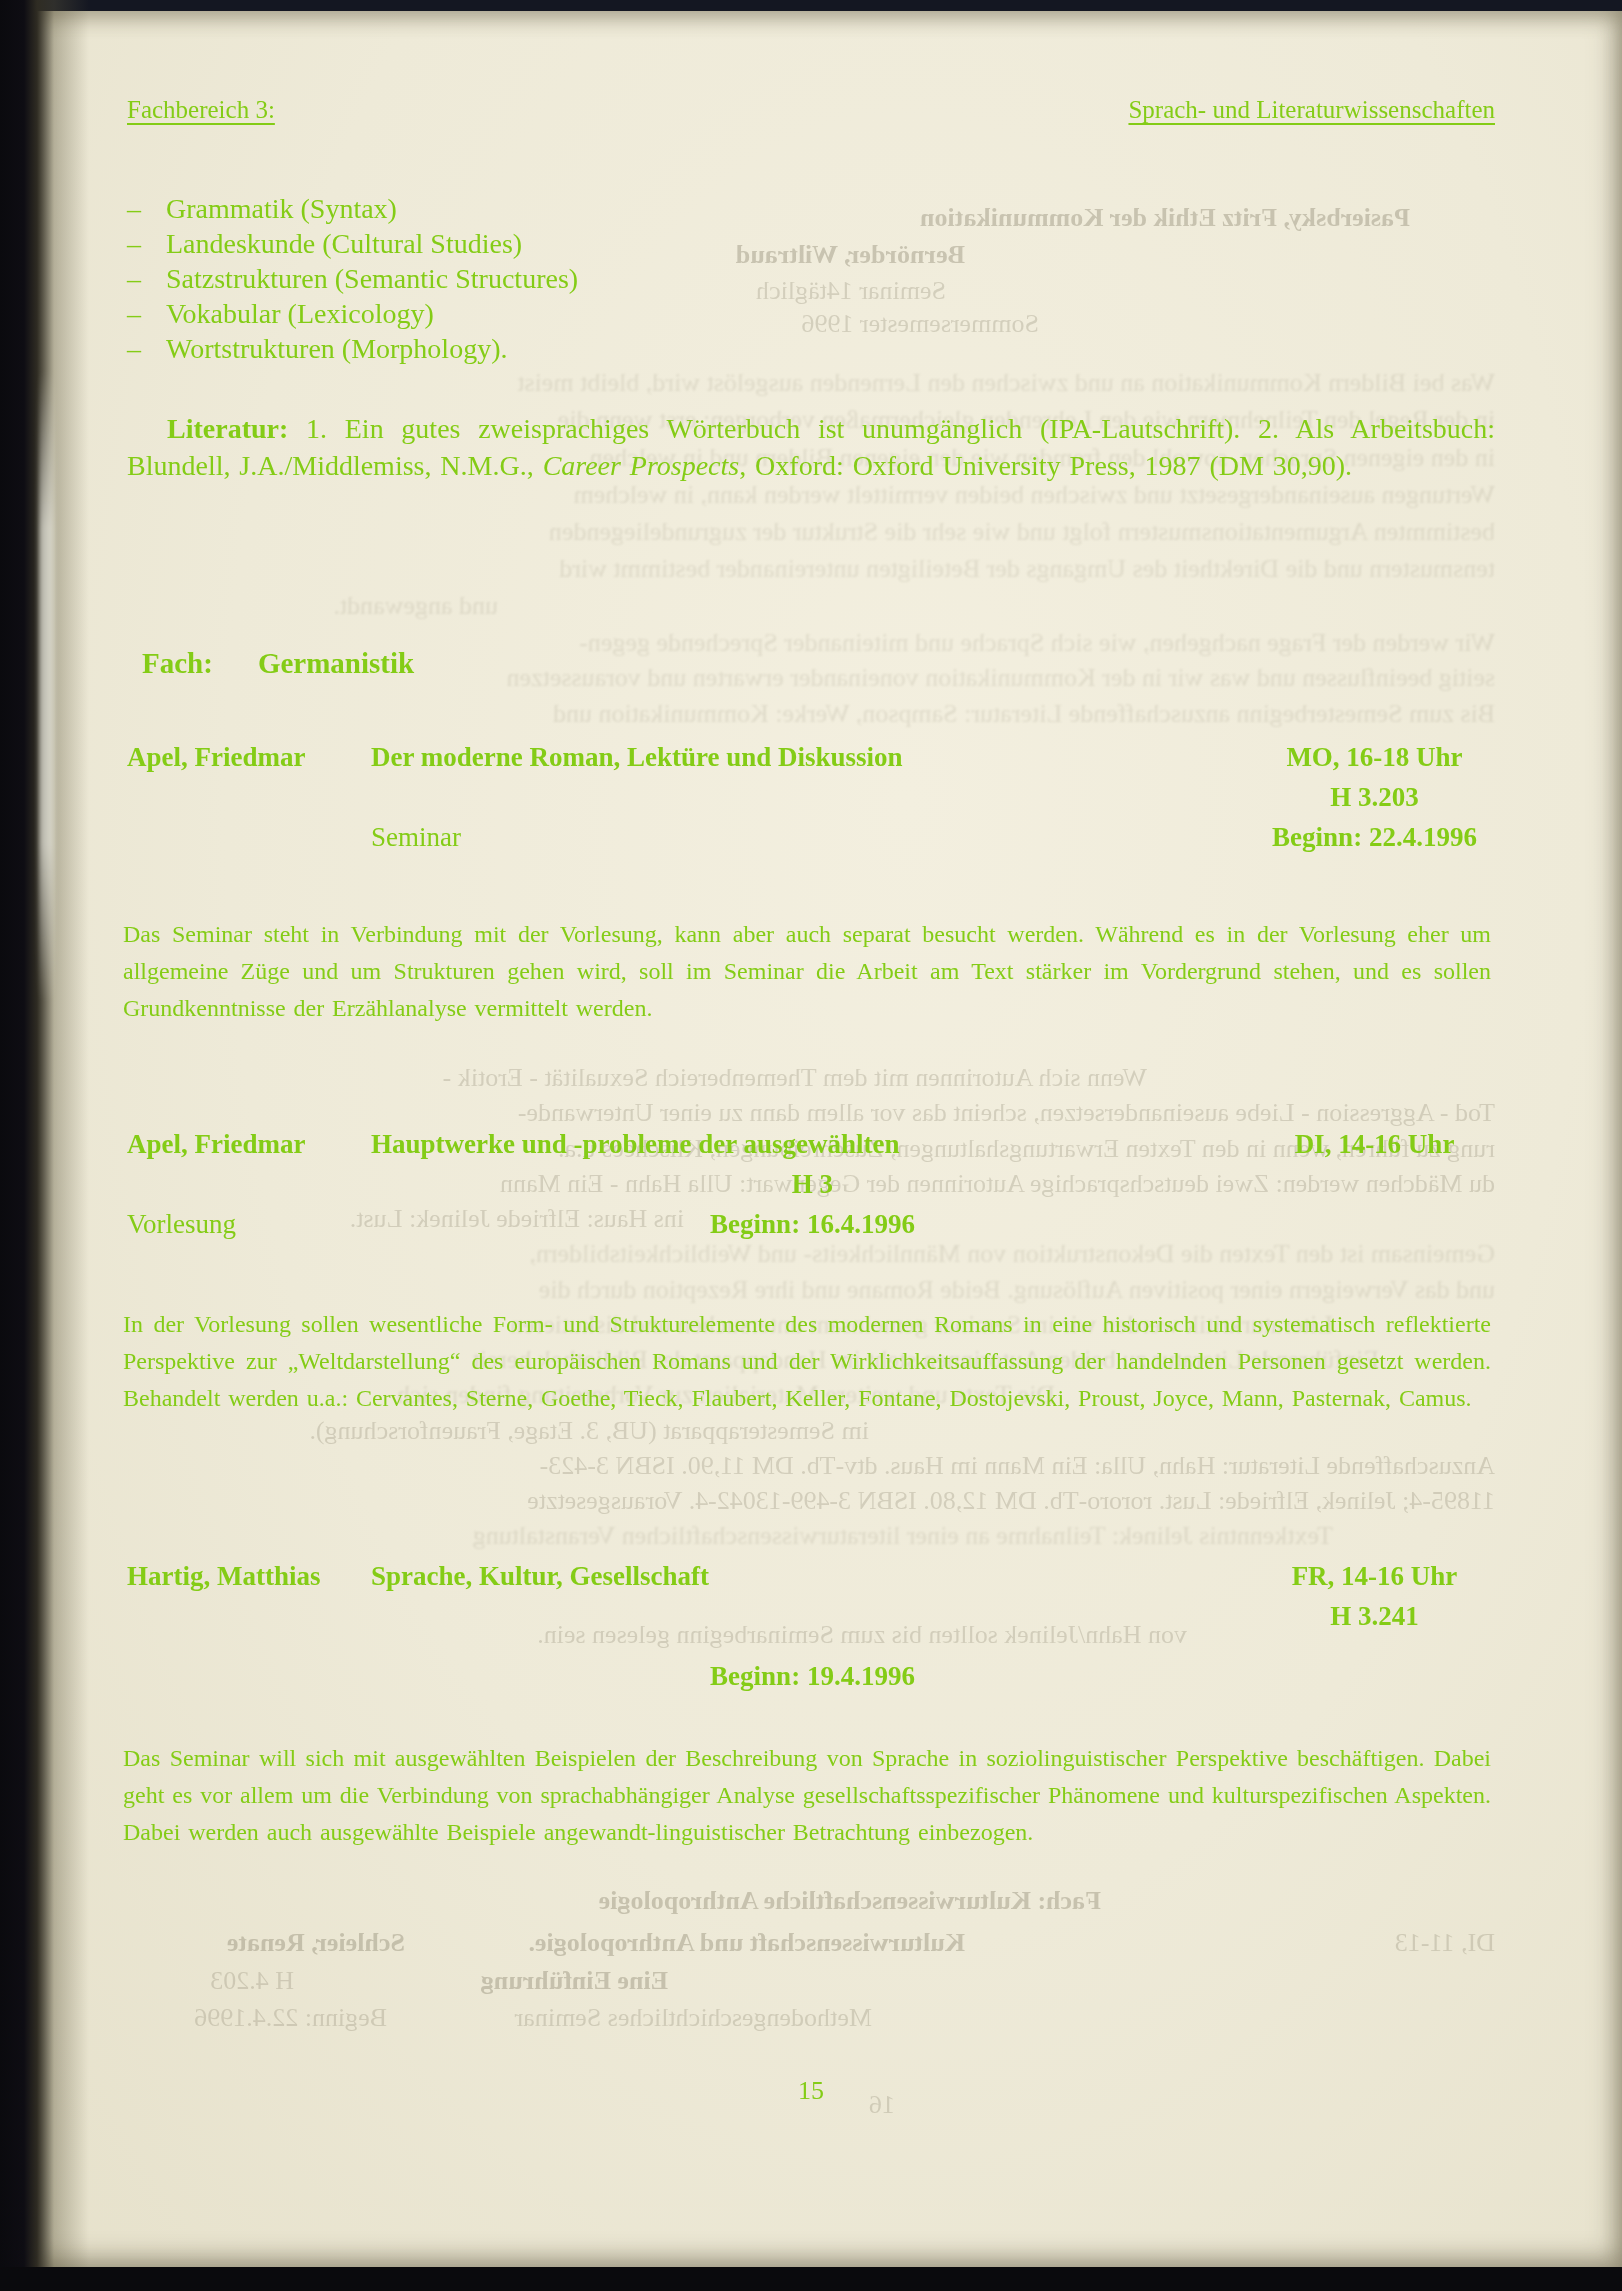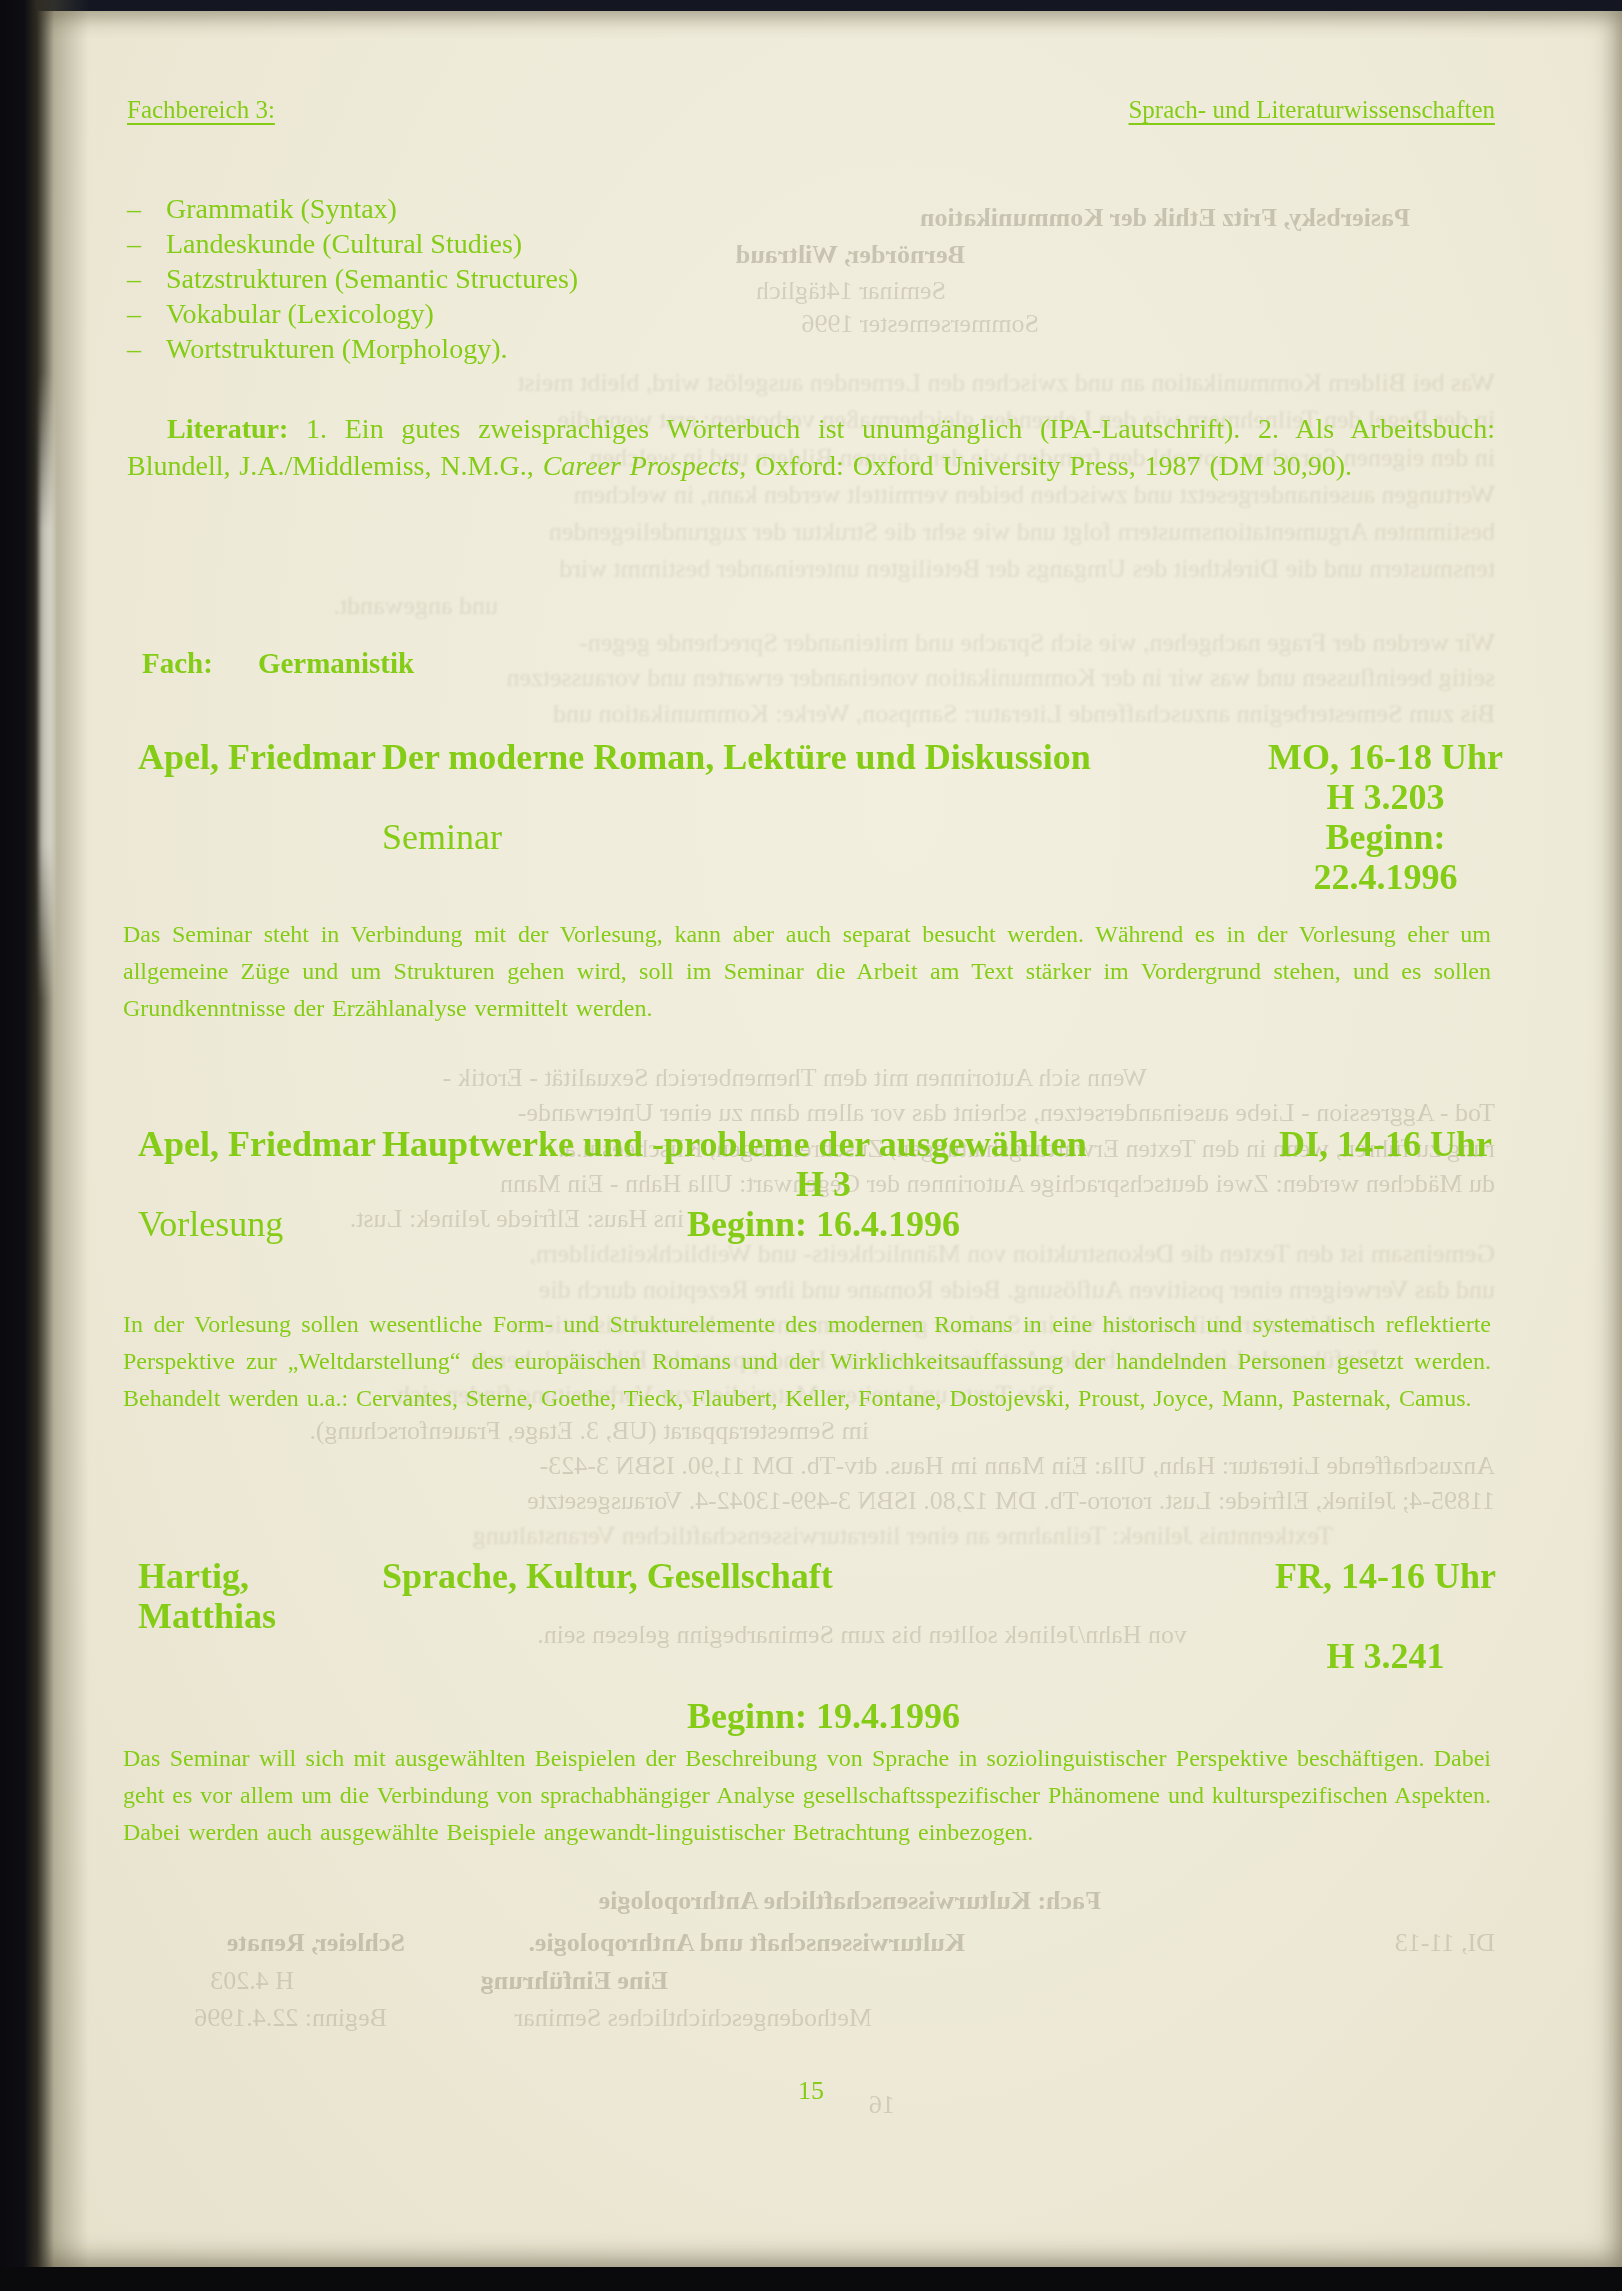--- a/index.html
+++ b/index.html
@@ -38,21 +38,21 @@
   .topic .dash{width:39px;flex:none;}
 
   .litp{left:127px;top:382px;width:1368px;font-size:28px;line-height:37px;text-align:justify;word-spacing:1.9px;}
   .b{font-weight:bold;margin-left:40px;}
   .i{font-style:italic;}
   .u2{text-underline-offset:3.7px;margin-top:48px;}
 
   .fach{left:127px;top:647px;font-size:29px;font-weight:bold;margin-left:15px;}
   .fach .v{margin-left:45px;}
 
-  .course{left:138px;width:1368px;display:grid;grid-template-columns:244px 1fr 241px;font-size:36px;line-height:40px;}
+  .course{left:127px;width:1368px;display:grid;grid-template-columns:244px 1fr 241px;font-size:27px;line-height:40px;}
   .course .r{text-align:center;font-weight:bold;}
   .course .bold{font-weight:bold;}
   .course .pt{padding-top:20.4px;}
 
   .para{left:123px;width:1368px;font-size:24px;line-height:37px;text-align:justify;word-spacing:1.9px;}
 
   .pageno{left:127px;top:2076px;width:1368px;text-align:center;font-size:26px;}
 
   .bleed{
     position:absolute;transform:scaleX(-1);color:#6e6750;font-size:26px;line-height:32px;

